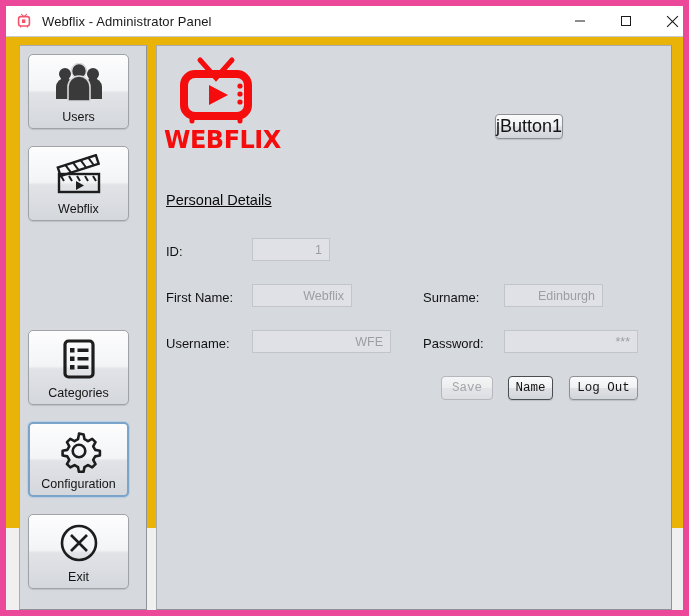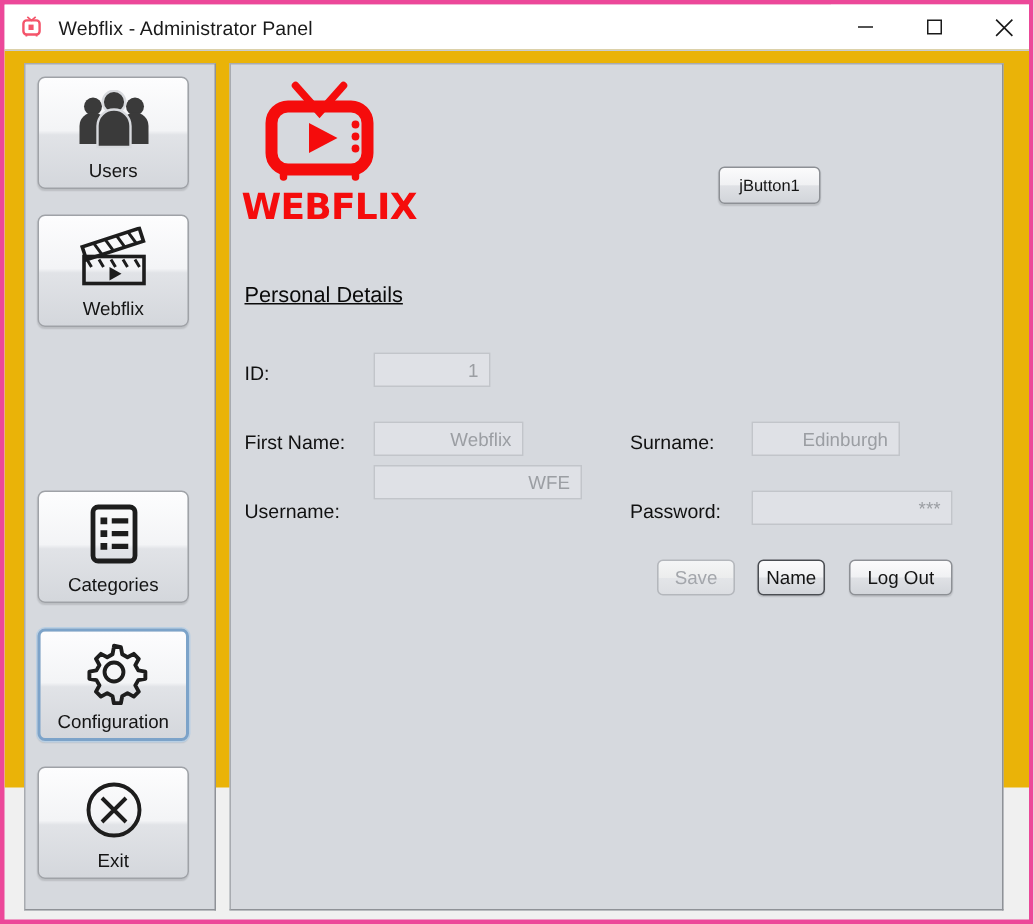--- a/index.html
+++ b/index.html
@@ -9,21 +9,21 @@
     overflow: hidden;
     font-family: "Liberation Sans", sans-serif;
     background: #ffffff;
   }
 
   
   #window {
     position: relative;
     width: 689px; height: 616px;
     background: #f0f0f0;
-    border: 3px solid #ec4899;
+    border: 6px solid #ec4899;
     overflow: hidden;
   }
   #titlebar {
     position: absolute; left: 0; top: 0;
     width: 689px; height: 30px;
     background: #ffffff;
     display: flex; align-items: center;
   }
   #title-icon {
     margin-left: 10px; width: 16px; height: 16px;
@@ -105,25 +105,25 @@
     font-family: "DejaVu Sans", sans-serif;
     font-weight: bold;
     font-size: 24px;
     letter-spacing: -0.5px;
     color: #f50c0c;
     line-height: 24px;
     margin-top: -2px;
   }
 
   #jbutton1 {
-    position: absolute; left: 325px; top: 68px;
+    position: absolute; left: 338px; top: 68px;
     width: 68px; height: 25px;
     border: 1px solid #8d9095; border-radius: 4px;
     background: linear-gradient(to bottom, #fbfbfc 0%, #f0f1f3 48%, #dfe1e5 52%, #d2d5da 100%);
-    font-size: 11px; color: #141414;
+    font-size: 18px; color: #141414;
     display: flex; align-items: center; justify-content: center;
     box-shadow: 0 1px 1px rgba(0,0,0,0.12);
   }
 
   #section-title {
     position: absolute; left: 9px; top: 146px;
     font-size: 14.5px; font-weight: normal; color: #0a0a0a;
     text-decoration: underline;
   }
 
@@ -145,20 +145,21 @@
   }
 
   .abtn {
     position: absolute;
     height: 24px;
     border: 1px solid #8d9095; border-radius: 4px;
     background: linear-gradient(to bottom, #fbfbfc 0%, #f0f1f3 48%, #dfe1e5 52%, #d2d5da 100%);
     font-size: 12.5px; color: #141414;
     display: flex; align-items: center; justify-content: center;
     box-shadow: 0 1px 1px rgba(0,0,0,0.12);
+    font-family: Liberation Mono, monospace;
   }
   .abtn.disabled { color: #a3a6ab; border-color: #b4b7bc; box-shadow: none;
     background: linear-gradient(to bottom, #f4f5f6 0%, #eceded 50%, #e3e5e8 52%, #dcdee2 100%); }
   .abtn.focused { border: 1.5px solid #4a4d52; }
 </style>
 </head>
 <body>
 
 <div id="window">
 
@@ -286,21 +287,21 @@
       <div class="flabel" style="left:9px; top:198px;">ID:</div>
       <div class="field" style="left:95px; top:192px; width:78px;">1</div>
 
       <div class="flabel" style="left:9px; top:244px;">First Name:</div>
       <div class="field" style="left:95px; top:238px; width:100px;">Webflix</div>
 
       <div class="flabel" style="left:266px; top:244px;">Surname:</div>
       <div class="field" style="left:347px; top:238px; width:99px;">Edinburgh</div>
 
       <div class="flabel" style="left:9px; top:290px;">Username:</div>
-      <div class="field" style="left:95px; top:267px; width:139px;">WFE</div>
+      <div class="field" style="left:95px; top:284px; width:139px;">WFE</div>
 
       <div class="flabel" style="left:266px; top:290px;">Password:</div>
       <div class="field" style="left:347px; top:284px; width:134px;">***</div>
 
       <div class="abtn disabled" style="left:284px; top:330px; width:52px;">Save</div>
       <div class="abtn focused" style="left:351px; top:330px; width:45px;">Name</div>
       <div class="abtn" style="left:412px; top:330px; width:69px;">Log Out</div>
 
     </div>
   </div>

